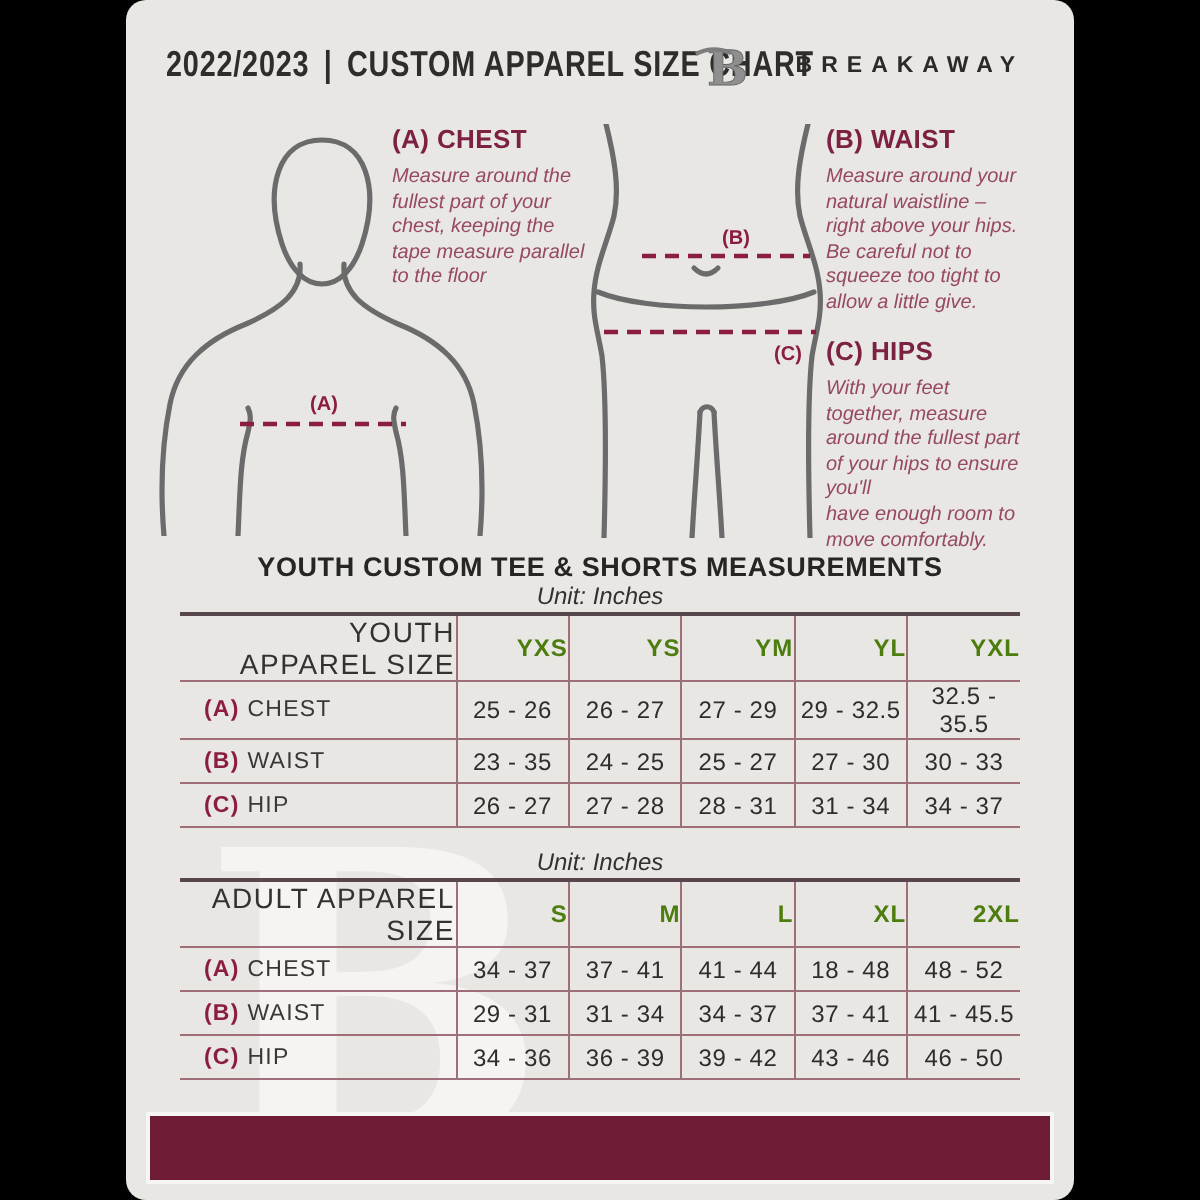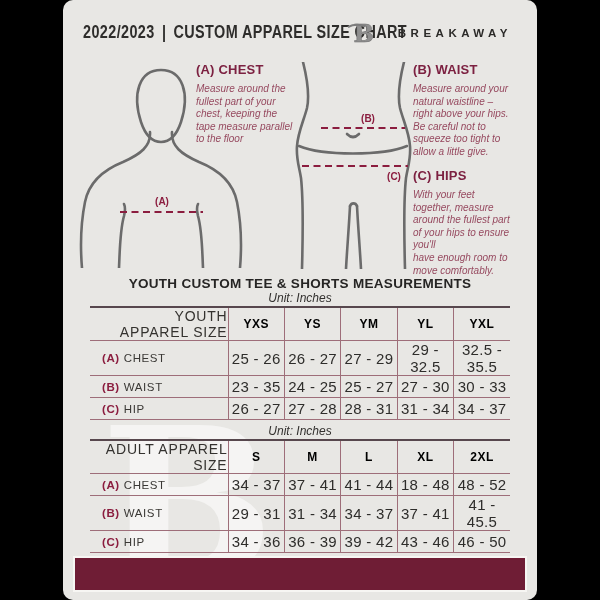--- a/index.html
+++ b/index.html
@@ -48,24 +48,24 @@
   }
   .size-table {
     position:absolute; left:27px; width:420px; z-index:1;
     border-collapse:collapse; table-layout:fixed;
   }
   .size-table thead tr { border-top:2px solid #57474d; border-bottom:1.5px solid #9e6e79; height:27px; }
   .size-table tbody tr { border-bottom:1.5px solid #9e6e79; height:22px; }
   .size-table th, .size-table td { border-left:1.5px solid #9e6e79; padding:0; }
   .size-table th:first-child, .size-table td:first-child { border-left:none; }
   .th-label { text-align:right; padding-left:12px !important; font-weight:normal; font-size:14px; letter-spacing:0.8px; color:#34322f; }
-  .th-size { text-align:center; font-size:12px; font-weight:bold; color:#000000; letter-spacing:0.5px; }
+  .th-size { text-align:right; font-size:12px; font-weight:bold; color:#4d7c0f; letter-spacing:0.5px; }
   .td-label { text-align:left; padding-left:12px !important; font-size:11.5px; color:#3a3835; letter-spacing:0.6px; }
   .td-label .prefix { font-weight:bold; color:#8b1d3f; margin-right:4px; }
-  .td-value { text-align:center; font-size:15px; color:#2e2d2b; letter-spacing:0.3px; }
+  .td-value { text-align:center; font-size:12px; color:#2e2d2b; letter-spacing:0.3px; }
   #youth-title { top:276px; } #youth-unit { top:291px; } #youth-table { top:306px; }
   #adult-title { top:409px; } #adult-unit { top:424px; } #adult-table { top:439px; }
   
   .watermark {
     position:absolute; left:38px; top:400px; z-index:0; pointer-events:none;
     font-family:"DejaVu Serif", serif; font-weight:bold; font-size:205px; line-height:1;
     color:rgba(255,255,255,0.55);
   }
   .footer {
     position:absolute; left:10px; top:556px; width:454px; height:36px; z-index:2;

